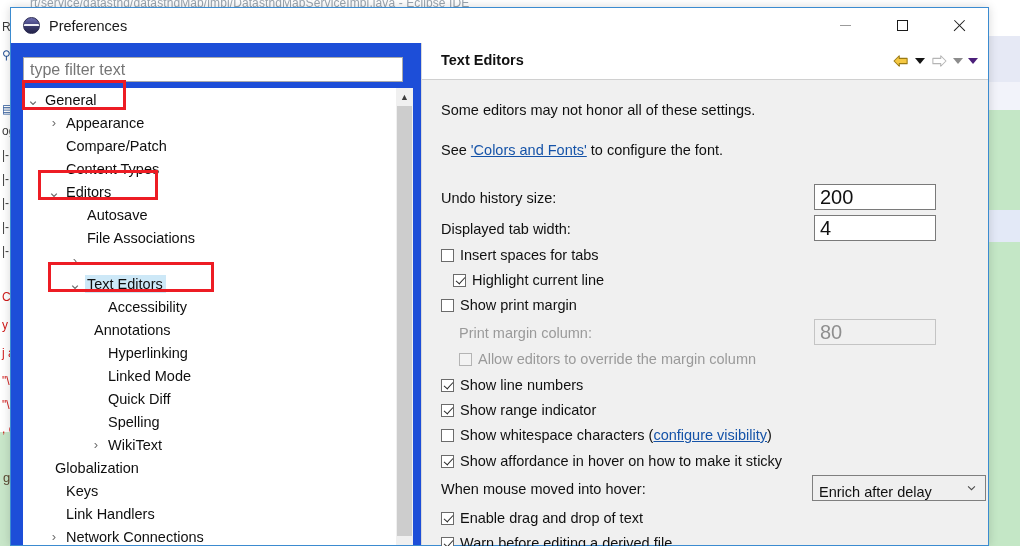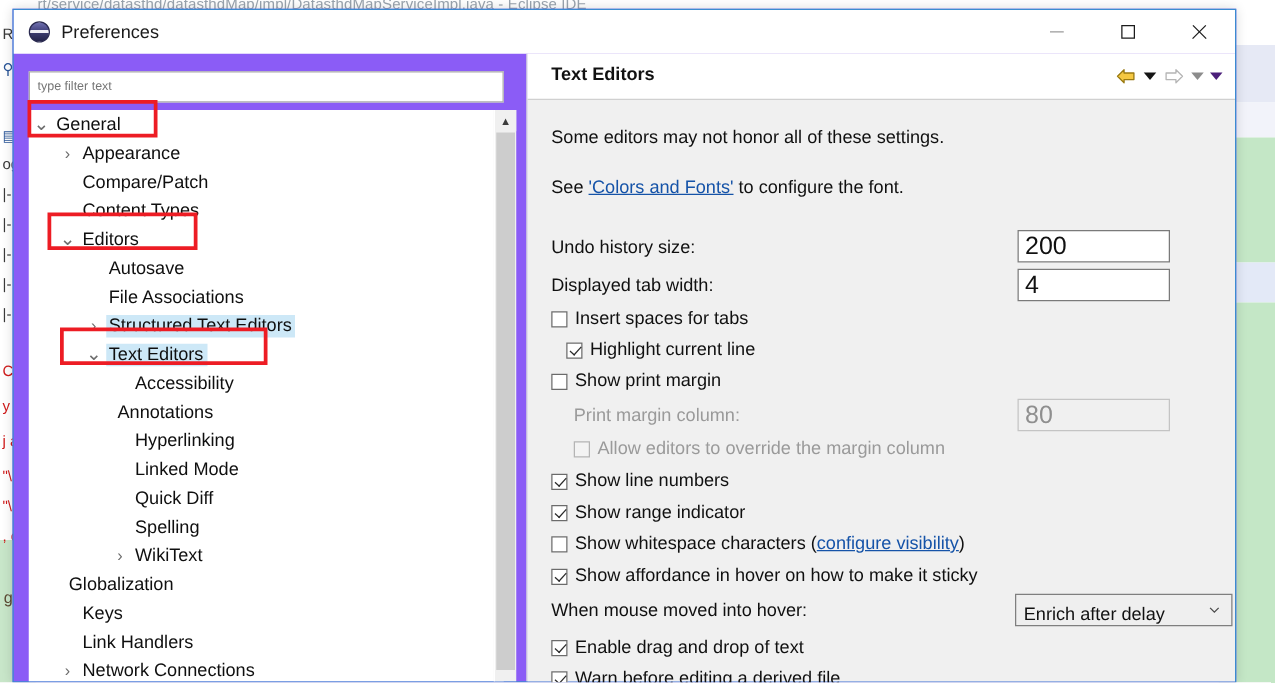--- a/index.html
+++ b/index.html
@@ -75,21 +75,21 @@
   .bg-band.lav2 { top: 82px;  height: 28px;  background: #f2f3fa; }
   .bg-band.grn1 { top: 110px; height: 100px; background: #c4e7c6; }
   .bg-band.lav3 { top: 210px; height: 32px;  background: #e3e9f7; }
   .bg-band.grn2 { top: 242px; height: 304px; background: #c4e7c6; }
 
   
   .dialog {
     position: absolute;
     left: 10px; top: 7px;
     width: 979px; height: 539px;
-    background: #8b5cf6;
+    background: #1d4ed8;
     border: 1px solid #3b8bd0;
     box-sizing: border-box;
     box-shadow: 0 0 9px rgba(0,0,0,.16);
   }
 
   .titlebar {
     position: relative;
     height: 35px;
     background: #ffffff;
     display: flex;
@@ -148,21 +148,21 @@
   }
 
   
   .filter-box {
     position: absolute;
     left: 12px; top: 14px;
     width: 380px; height: 25px;
     border: 1px solid #aaaaaa;
     box-sizing: border-box;
     background: #ffffff;
-    font-size: 10px;
+    font-size: 16px;
     color: #8d8d8d;
     padding: 0 0 0 6px;
     line-height: 23px;
     font-family: "Liberation Sans", sans-serif;
     outline: none;
   }
 
   
   .tree-panel {
     position: absolute;
@@ -429,21 +429,20 @@
               <span class="tlabel" style="margin-left: 41px;">Editors</span>
             </div>
             <div class="tree-item">
               <span class="tlabel" style="margin-left: 62px;">Autosave</span>
             </div>
             <div class="tree-item">
               <span class="tlabel" style="margin-left: 62px;">File Associations</span>
             </div>
             <div class="tree-item sel">
               <span class="twisty" style="left: 44px; font-size: 13px;">›</span>
-              <span class="tlabel" style="margin-left: 62px;">Structured Text Editors</span>
             </div>
             <div class="tree-item sel">
               <span class="twisty" style="left: 44px; font-size: 15px; line-height: 17px;">⌄</span>
               <span class="tlabel" style="margin-left: 62px;">Text Editors</span>
             </div>
             <div class="tree-item">
               <span class="tlabel" style="margin-left: 83px;">Accessibility</span>
             </div>
             <div class="tree-item">
               <span class="tlabel" style="margin-left: 69px; text-align: center;">Annotations</span>

